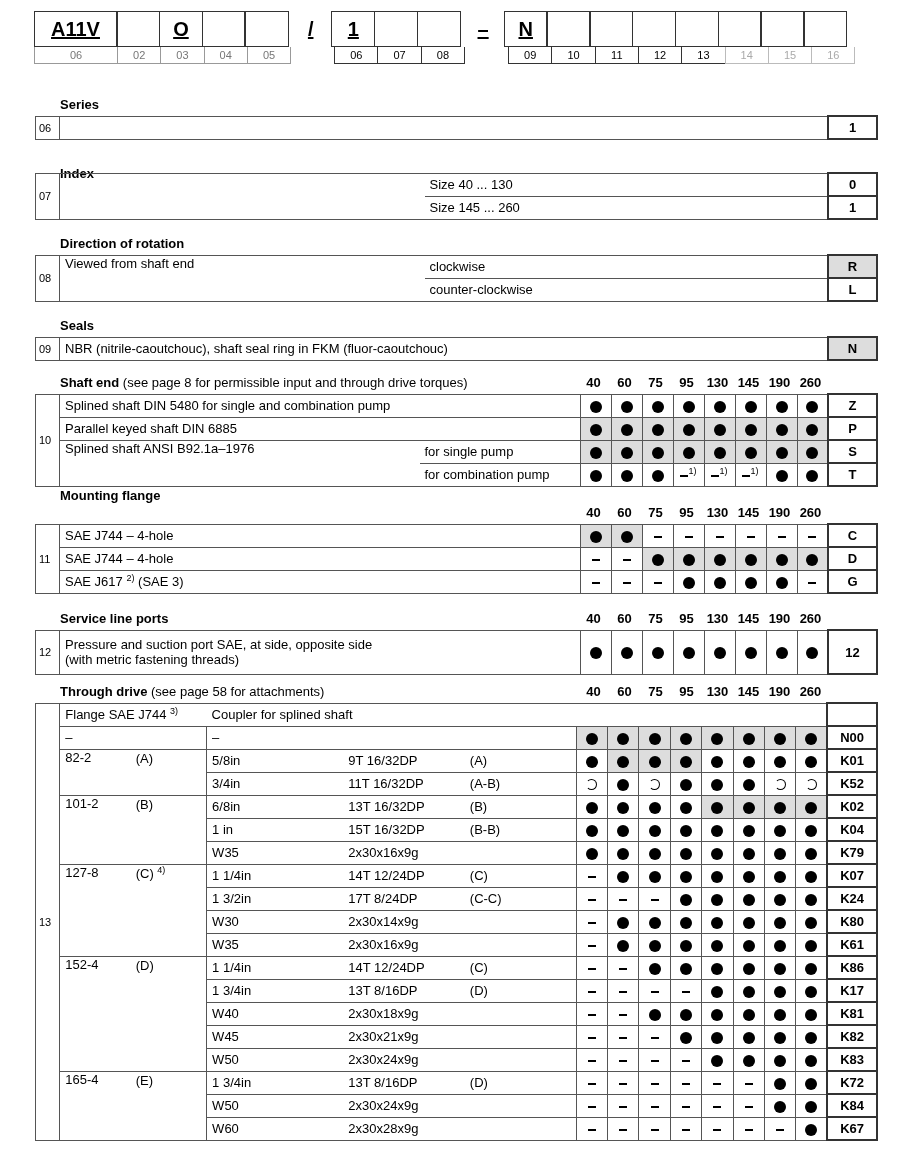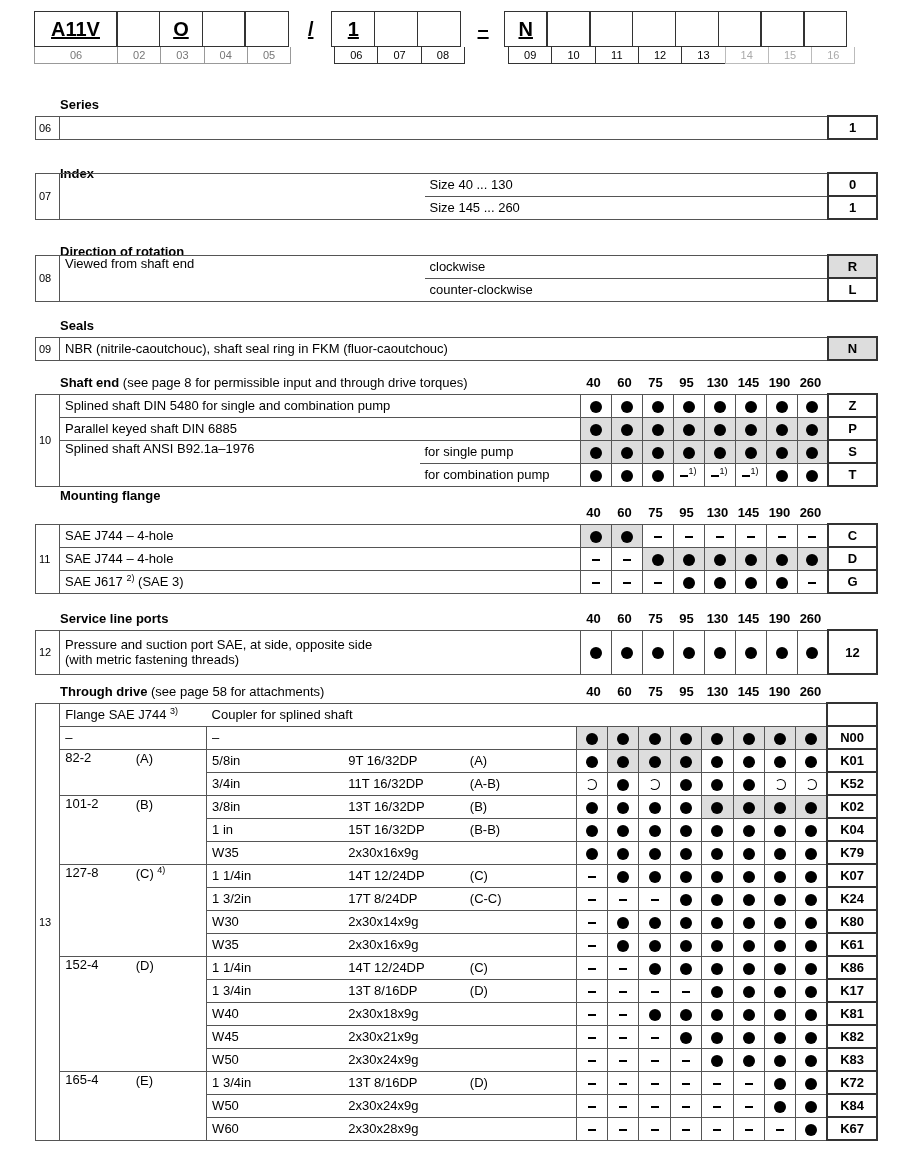--- a/index.html
+++ b/index.html
@@ -100,21 +100,21 @@
     <td class="noborder-l">Size 40 ... 130</td>
     <td class="code">0</td>
   </tr>
   <tr>
     <td class="noborder-l">Size 145 ... 260</td>
     <td class="code">1</td>
   </tr>
 </tbody>
   </table>
 
-<div class="sec-title" style="top:244px">Direction of rotation</div>
+<div class="sec-title" style="top:236px">Direction of rotation</div>
 <table style="top:254px;left:35px;width:843px">
   <tbody>
       <tr>
     <td class="idx" rowspan="2">08</td>
     <td rowspan="2" style="width:365px;vertical-align:top" class="noborder-r">Viewed from shaft end</td>
     <td class="noborder-l">clockwise</td>
     <td class="code gray">R</td>
   </tr>
   <tr>
     <td class="noborder-l">counter-clockwise</td>
@@ -352,21 +352,21 @@
         <td class="mark"><span class="dot"></span></td>
         <td class="mark"><span class="dot"></span></td>
         <td class="mark"><span class="dot"></span></td>
         <td class="mark"><span class="ring"></span></td>
         <td class="mark"><span class="ring"></span></td>
         <td class="code">K52</td>
       </tr>
       <tr>
         <td rowspan="3" style="vertical-align:top;width:70px" class="noborder-r">101-2</td>
         <td rowspan="3" style="vertical-align:top;width:75px" class="noborder-l"><span>(B)</span> <span class="sup"></span></td>
-        <td style="width:135px" class="noborder-r">3/8in</td>
+        <td style="width:135px" class="noborder-r">6/8in</td>
         <td style="width:120px" class="noborder-r noborder-l">13T 16/32DP</td>
         <td style="width:110px" class="noborder-l">(B)</td>
         <td class="mark"><span class="dot"></span></td>
         <td class="mark"><span class="dot"></span></td>
         <td class="mark"><span class="dot"></span></td>
         <td class="mark"><span class="dot"></span></td>
         <td class="mark shade"><span class="dot"></span></td>
         <td class="mark shade"><span class="dot"></span></td>
         <td class="mark shade"><span class="dot"></span></td>
         <td class="mark shade"><span class="dot"></span></td>

